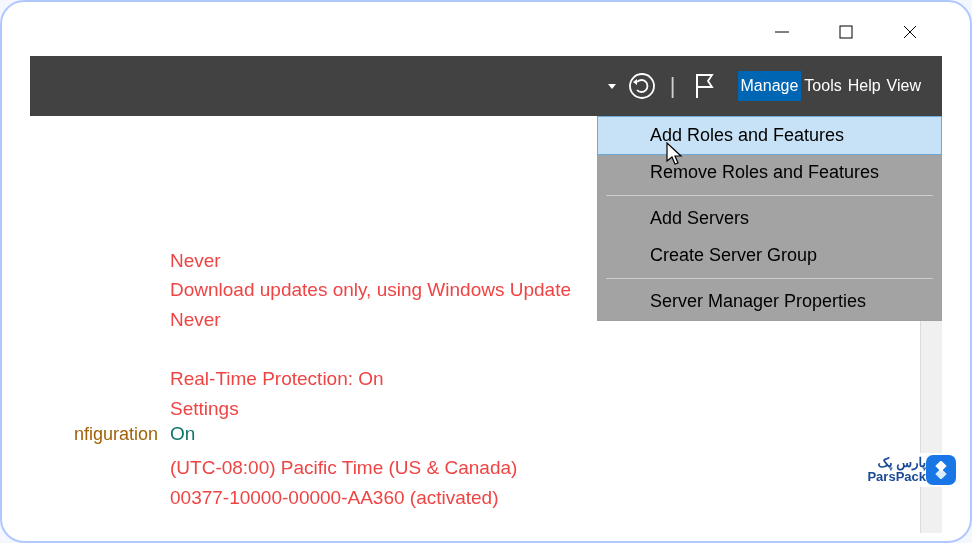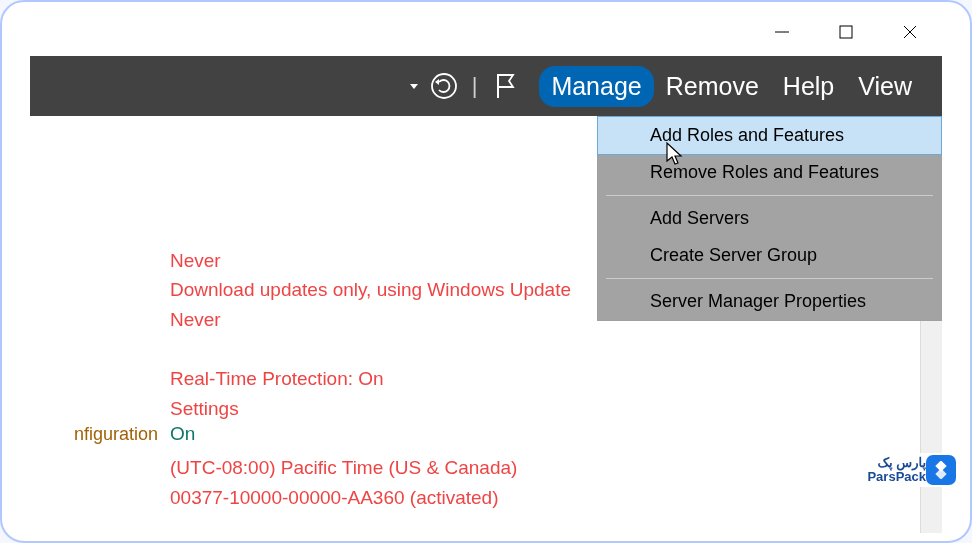--- a/index.html
+++ b/index.html
@@ -68,24 +68,23 @@
       cursor: pointer;
     }
     .divider-pipe {
       color: #d0d0d0;
       font-size: 22px;
       margin: 0 4px;
     }
     .menu-items { display: flex; align-items: center; }
     .menu-item {
       color: #ffffff;
-      font-size: 25px;
-      padding: 6px 12px;
-      cursor: pointer;
-      border-radius: 16px;
+      font-size: 16px;
+      padding: 6px 3px;
+      cursor: pointer;
     }
     .menu-item.active { background: #0065b3; }
     .dropdown {
       position: absolute;
       top: 100px;
       right: 0;
       width: 345px;
       background: #a3a3a3;
       border: 1px solid #a0a0a0;
       z-index: 20;
@@ -229,21 +228,21 @@
         <div class="divider-pipe">|</div>
         <div class="toolbar-icon">
           <svg width="26" height="30" viewBox="0 0 26 30">
               <line x1="7" y1="3" x2="7" y2="27" stroke="#fff" stroke-width="2"></line>
               <path d="M7 4 L22 4 L18 10 L22 16 L7 16 Z" fill="none" stroke="#fff" stroke-width="1.8"></path>
             </svg>
         </div>
       </div>
       <div class="menu-items">
         <div class="menu-item active">Manage</div>
-        <div class="menu-item">Remove</div>
+        <div class="menu-item">Tools</div>
         <div class="menu-item">Help</div>
         <div class="menu-item">View</div>
       </div>
     </div>
 
     <div class="scrollbar-track">
       <div class="scrollbar-thumb"></div>
     </div>
 
     <div class="content">

